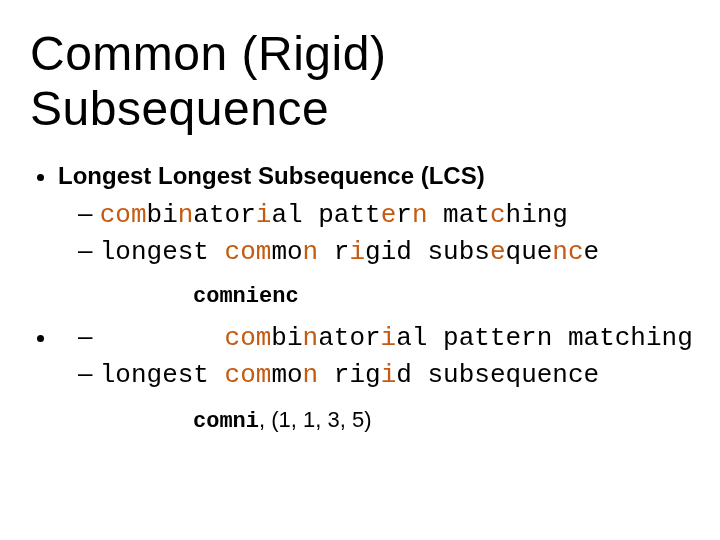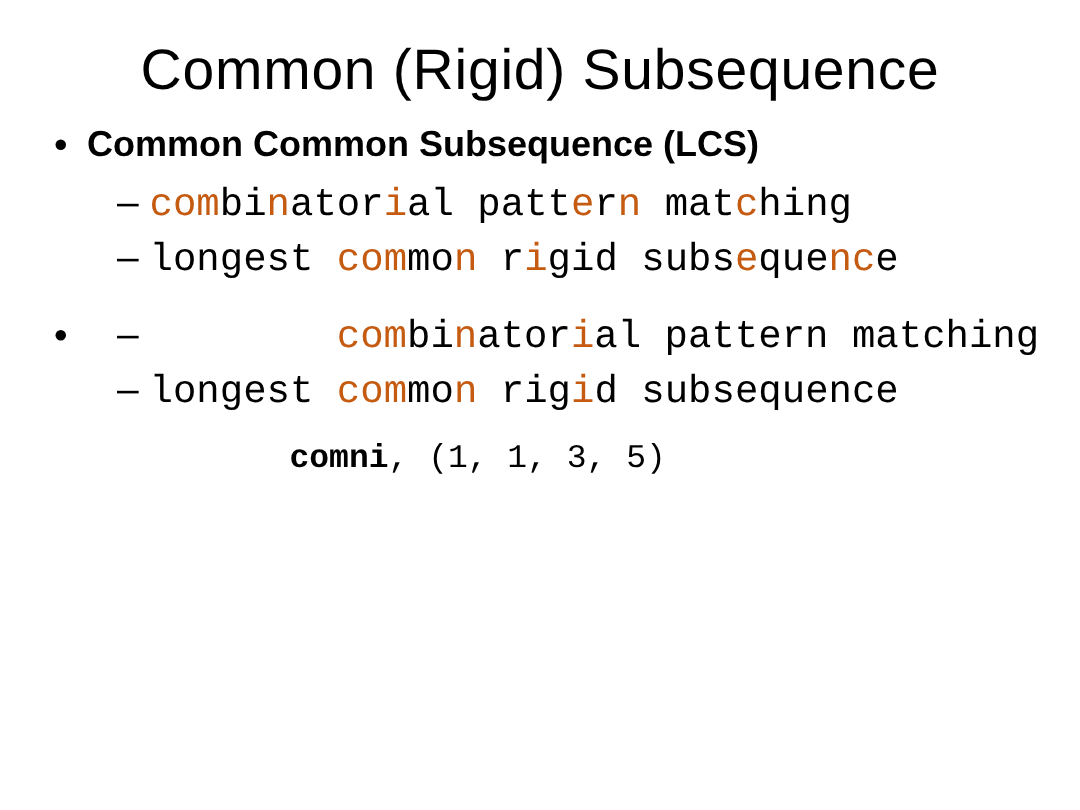--- a/index.html
+++ b/index.html
@@ -9,24 +9,24 @@
     height: 540px;
     background: #fff;
     font-family: Arial, Helvetica, sans-serif;
     color: #000;
   }
   .slide {
     padding: 20px 30px 0 30px;
     box-sizing: border-box;
   }
   .title {
-    font-size: 38px;
+    font-size: 48px;
     font-weight: 400;
-    text-align: center;
-    margin: 6px 0 14px 0;
+    text-align: left;
+    margin: 6px 0 26px 0;
     letter-spacing: 0.5px;
   }
   ul.l1 {
     list-style: disc;
     margin: 0;
     padding-left: 28px;
   }
   ul.l1 > li {
     font-size: 24px;
     font-weight: bold;
@@ -52,32 +52,32 @@
     font-size: 22px;
     font-weight: bold;
     color: #000;
     padding-left: 135px;
     margin-top: 2px;
     margin-bottom: 10px;
     white-space: pre;
   }
   .hl { color: #c55a11; } 
   .tuple {
-    font-family: Liberation Mono, monospace;
+    font-family: Liberation Sans, sans-serif;
     font-weight: normal;
   }
 </style>
 </head>
 <body>
 
 <div class="slide">
   <div class="title">Common (Rigid) Subsequence</div>
   <ul class="l1" id="content">
-      <li><span>Common Common Subsequence (LCS)</span><ul class="l2">
+      <li><span>Longest Longest Subsequence (LCS)</span><ul class="l2">
           <li><span class="dash">– </span><span class="hl">c</span><span class="hl">o</span><span class="hl">m</span><span>b</span><span>i</span><span class="hl">n</span><span>a</span><span>t</span><span>o</span><span>r</span><span class="hl">i</span><span>a</span><span>l</span><span> </span><span>p</span><span>a</span><span>t</span><span>t</span><span class="hl">e</span><span>r</span><span class="hl">n</span><span> </span><span>m</span><span>a</span><span>t</span><span class="hl">c</span><span>h</span><span>i</span><span>n</span><span>g</span></li>
           <li><span class="dash">– </span><span>l</span><span>o</span><span>n</span><span>g</span><span>e</span><span>s</span><span>t</span><span> </span><span class="hl">c</span><span class="hl">o</span><span class="hl">m</span><span>m</span><span>o</span><span class="hl">n</span><span> </span><span>r</span><span class="hl">i</span><span>g</span><span>i</span><span>d</span><span> </span><span>s</span><span>u</span><span>b</span><span>s</span><span class="hl">e</span><span>q</span><span>u</span><span>e</span><span class="hl">n</span><span class="hl">c</span><span>e</span></li>
-        </ul></li>
+        </ul><div class="result-line"><span>comnienc</span></div></li>
       <li><ul class="l2">
           <li><span class="dash">– </span>        <span class="hl">c</span><span class="hl">o</span><span class="hl">m</span><span>b</span><span>i</span><span class="hl">n</span><span>a</span><span>t</span><span>o</span><span>r</span><span class="hl">i</span><span>a</span><span>l</span><span> </span><span>p</span><span>a</span><span>t</span><span>t</span><span>e</span><span>r</span><span>n</span><span> </span><span>m</span><span>a</span><span>t</span><span>c</span><span>h</span><span>i</span><span>n</span><span>g</span></li>
           <li><span class="dash">– </span><span>l</span><span>o</span><span>n</span><span>g</span><span>e</span><span>s</span><span>t</span><span> </span><span class="hl">c</span><span class="hl">o</span><span class="hl">m</span><span>m</span><span>o</span><span class="hl">n</span><span> </span><span>r</span><span>i</span><span>g</span><span class="hl">i</span><span>d</span><span> </span><span>s</span><span>u</span><span>b</span><span>s</span><span>e</span><span>q</span><span>u</span><span>e</span><span>n</span><span>c</span><span>e</span></li>
         </ul><div class="result-line"><span>comni</span><span class="tuple">, (1, 1, 3, 5)</span></div></li>
     </ul>
 </div>
 
 </body></html>

